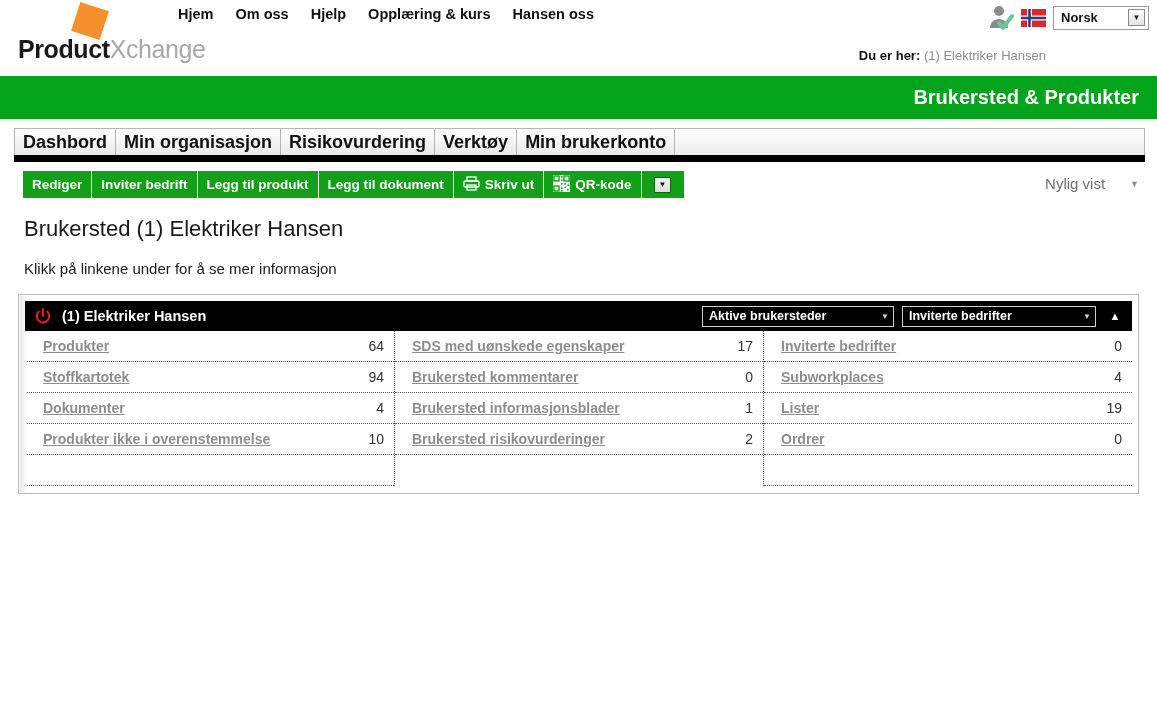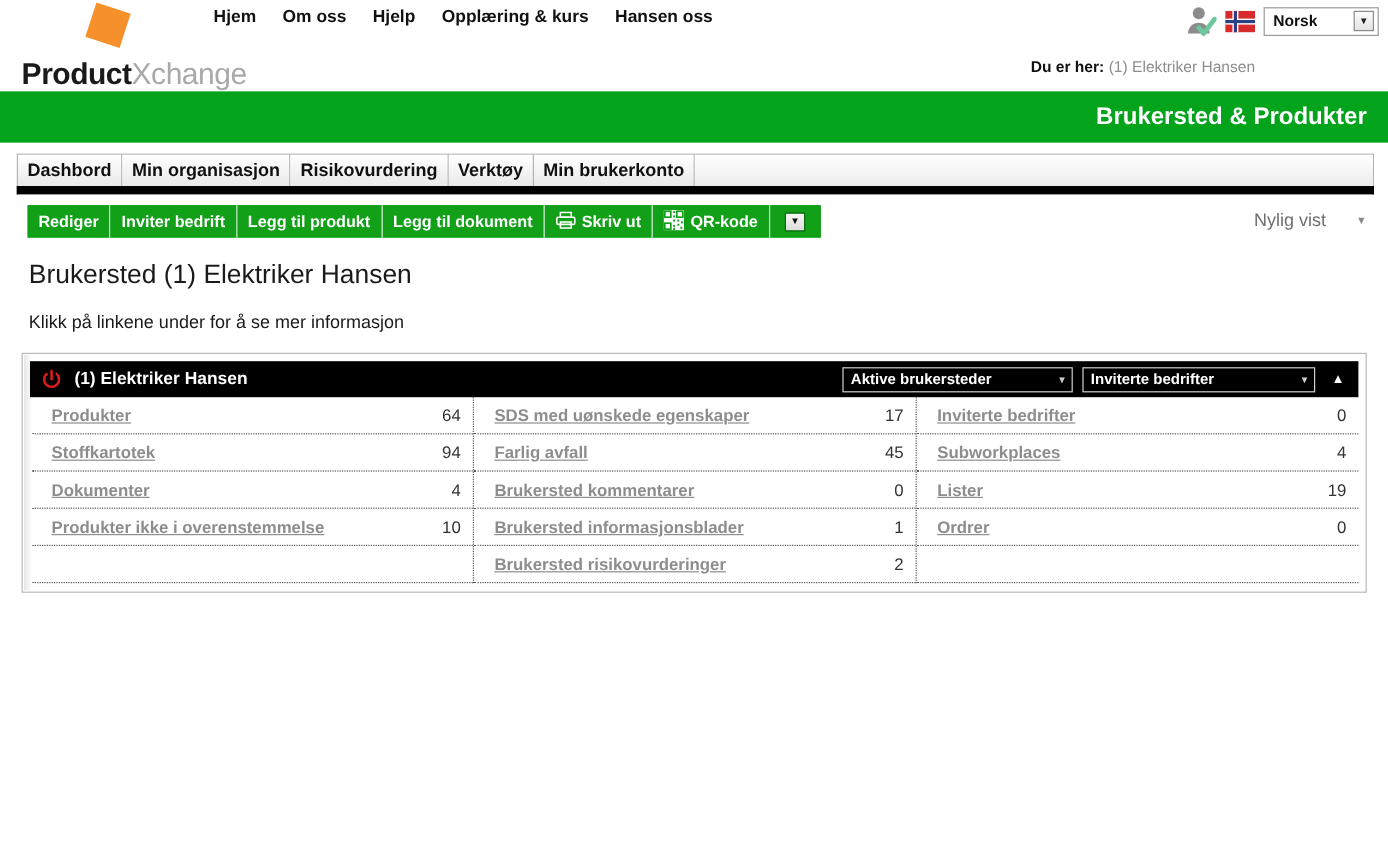--- a/index.html
+++ b/index.html
@@ -25,21 +25,21 @@
   }
   .logo-square {
     position: absolute;
     left: 57px; top: 2px;
     width: 30px; height: 30px;
     background: #f5902b;
     transform: rotate(18deg);
   }
   .logo-text {
     position: absolute;
-    left: 0px; top: 44px;
+    left: 0px; top: 31px;
     font-size: 25px;
     letter-spacing: -0.4px;
     white-space: nowrap;
   }
   .logo-product { color: #1a1a1a; font-weight: bold; }
   .logo-xchange { color: #a9a9a9; font-weight: normal; }
 
   .mainnav {
     position: absolute;
     left: 178px; top: 6px;
@@ -119,21 +119,21 @@
     align-items: stretch;
     border-left: 1px solid #b4b4b4;
     border-top: 1px solid #b4b4b4;
     border-right: 1px solid #b4b4b4;
     background: linear-gradient(180deg,#ffffff 0%,#ebebeb 100%);
     height: 27px;
   }
   .tab {
     padding: 0 8px;
     display: flex; align-items: center;
-    font-size: 15px;
+    font-size: 18px;
     font-weight: bold;
     color: #111111;
     border-right: 1px solid #b4b4b4;
     background: linear-gradient(180deg,#ffffff 0%,#e9e9e9 100%);
     white-space: nowrap;
   }
   .tab-filler { flex: 1; background: linear-gradient(180deg,#ffffff 0%,#ececec 100%); }
   .tab-underline {
     height: 7px;
     background: #000000;
@@ -440,24 +440,20 @@
         <span class="gval"></span>
       </div>
     </div>
 
     <div class="gcol c2">
       <div class="grow">
         <span class="glink">SDS med uønskede egenskaper</span>
         <span class="gval">17</span>
       </div>
       <div class="grow">
-        <span class="glink">Farlig avfall</span>
-        <span class="gval">45</span>
-      </div>
-      <div class="grow">
         <span class="glink">Brukersted kommentarer</span>
         <span class="gval">0</span>
       </div>
       <div class="grow">
         <span class="glink">Brukersted informasjonsblader</span>
         <span class="gval">1</span>
       </div>
       <div class="grow">
         <span class="glink">Brukersted risikovurderinger</span>
         <span class="gval">2</span>

